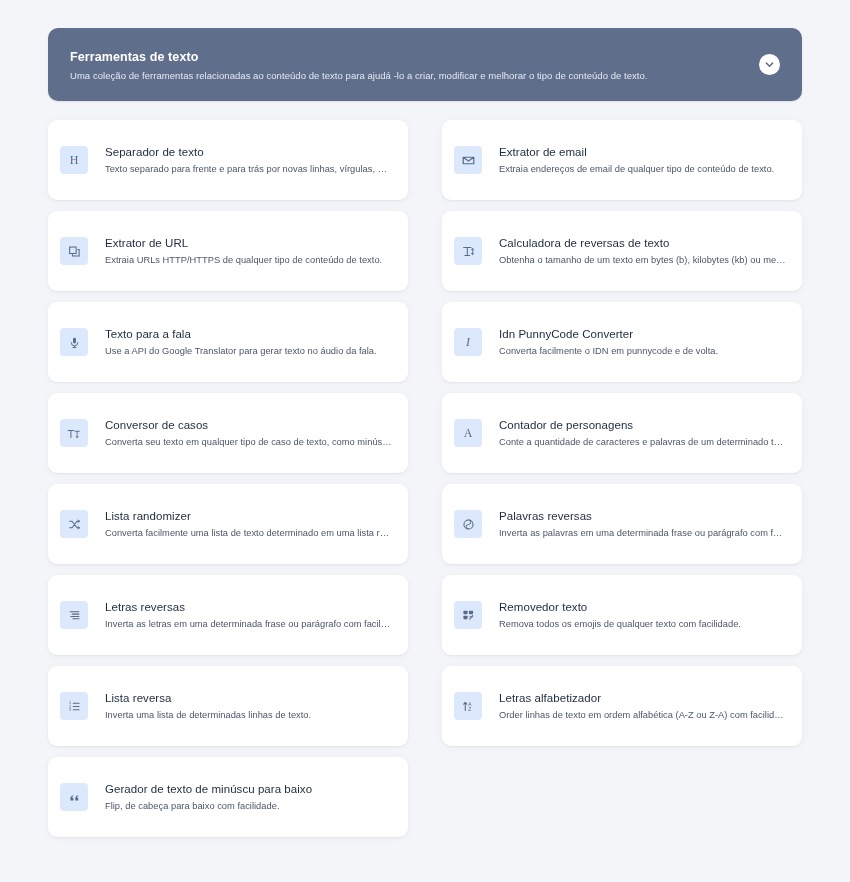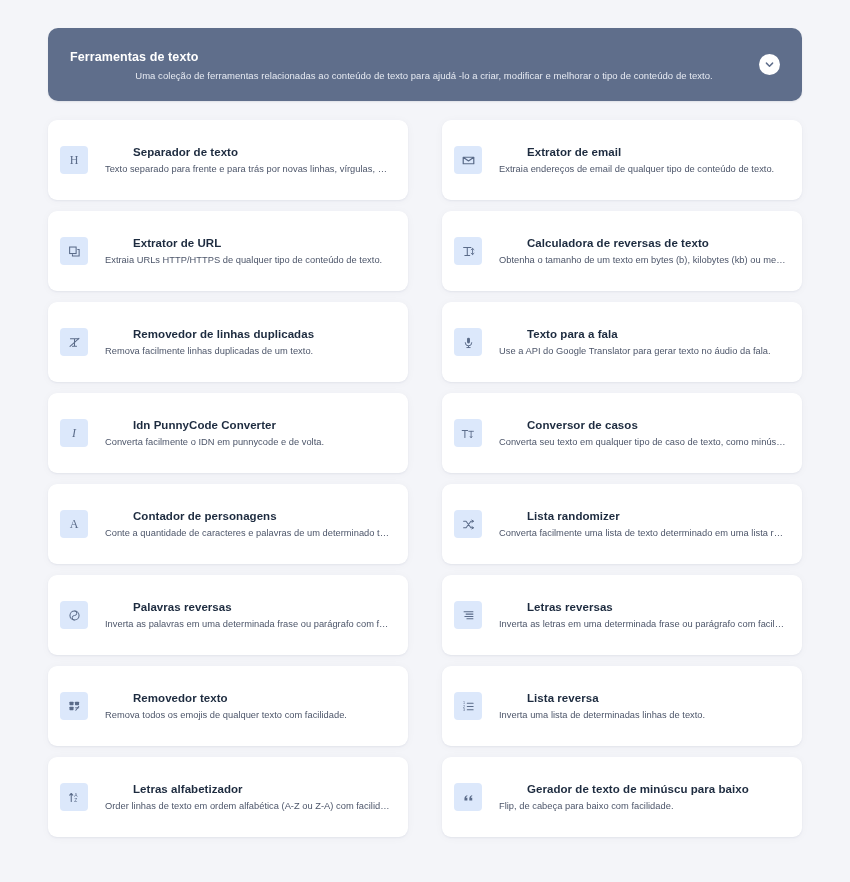--- a/index.html
+++ b/index.html
@@ -36,21 +36,20 @@
     letter-spacing: 0.1px;
     line-height: 15px;
   }
   .banner-sub {
     margin-top: 4px;
     color: #e6eaf2;
     font-size: 9.5px;
     font-weight: normal;
     line-height: 13px;
     letter-spacing: 0.05px;
-    text-align: center;
   }
   .banner-toggle {
     position: absolute;
     right: 22px;
     top: 26px;
     width: 21px;
     height: 21px;
     border-radius: 50%;
     background: #ffffff;
     display: flex;
@@ -101,25 +100,24 @@
     color: #5a6b89;
     font-family: "Liberation Serif", serif;
   }
   .icon-tile .glyph.ital { font-style: italic; }
 
   .card-text { min-width: 0; }
 
   .card-title {
     color: #1d2b3f;
     font-size: 11.5px;
-    font-weight: bold;
+    font-weight: normal;
     line-height: 15px;
     letter-spacing: 0.05px;
     white-space: nowrap;
-    margin-left: 28px;
   }
   .card-desc {
     margin-top: 3px;
     color: #4c5569;
     font-size: 9.3px;
     line-height: 13px;
     letter-spacing: 0.02px;
     white-space: nowrap;
     overflow: hidden;
     text-overflow: ellipsis;
@@ -186,32 +184,20 @@
           <path d="M2 3h9M6.5 3v10M3.5 13h6" stroke="#5a6b89" stroke-width="1.3" fill="none" stroke-linecap="round"></path>
           <path d="M13 4.5v7M11.3 5.8L13 4.2l1.7 1.6M11.3 10.2L13 11.8l1.7-1.6" stroke="#5a6b89" stroke-width="1.1" fill="none" stroke-linecap="round" stroke-linejoin="round"></path>
         </svg>
       </div>
       <div class="card-text">
         <div class="card-title">Calculadora de reversas de texto</div>
         <div class="card-desc">Obtenha o tamanho de um texto em bytes (b), kilobytes (kb) ou meg...</div>
       </div>
     </div>
 
-    <div class="card">
-      <div class="icon-tile">
-        <svg width="13" height="13" viewBox="0 0 16 16">
-          <path d="M3 3.5h10M8 3.5v9M5.5 12.5h5" stroke="#5a6b89" stroke-width="1.25" fill="none" stroke-linecap="round"></path>
-          <path d="M2.5 12.8L13.5 2.8" stroke="#5a6b89" stroke-width="1.25" stroke-linecap="round"></path>
-        </svg>
-      </div>
-      <div class="card-text">
-        <div class="card-title">Removedor de linhas duplicadas</div>
-        <div class="card-desc">Remova facilmente linhas duplicadas de um texto.</div>
-      </div>
-    </div>
 
     <div class="card">
       <div class="icon-tile">
         <svg width="13" height="13" viewBox="0 0 16 16">
           <rect x="6.2" y="2" width="3.6" height="7.2" rx="1.8" fill="#5a6b89"></rect>
           <path d="M4 8.2a4 4 0 0 0 8 0M8 12.2v2M6 14.2h4" fill="none" stroke="#5a6b89" stroke-width="1.2" stroke-linecap="round"></path>
         </svg>
       </div>
       <div class="card-text">
         <div class="card-title">Texto para a fala</div>

